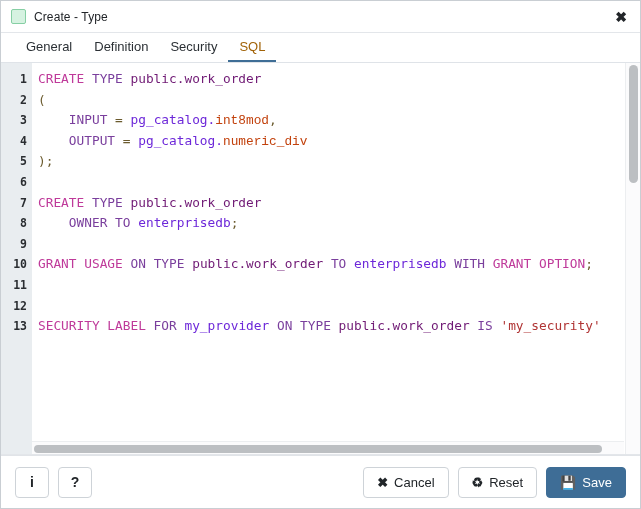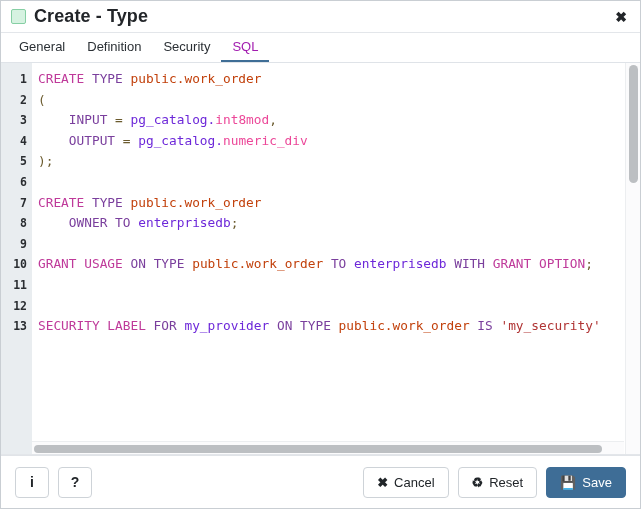--- a/index.html
+++ b/index.html
@@ -40,26 +40,25 @@
   .title-icon {
     width: 13px;
     height: 13px;
     border: 1px solid #86cfa4;
     background: #d6f2e1;
     border-radius: 2px;
     margin-right: 8px;
     flex: 0 0 auto;
   }
   .title-text {
-    font-size: 18px;
+    font-size: 12px;
     color: #222529;
     letter-spacing: 0.1px;
     flex: 1 1 auto;
     white-space: nowrap;
-    font-weight: bold;
   }
   .close-btn {
     width: 20px;
     height: 20px;
     display: flex;
     align-items: center;
     justify-content: center;
     font-size: 14px;
     font-weight: bold;
     color: #222529;
@@ -69,38 +68,38 @@
     padding: 0;
     line-height: 1;
   }
 
   
   .tabbar {
     height: 30px;
     min-height: 30px;
     display: flex;
     align-items: stretch;
-    padding-left: 7px;
+    padding-left: 14px;
     background: #ffffff;
     border-bottom: 1px solid #dfe3e8;
     box-sizing: border-box;
   }
   .tab {
     display: flex;
     align-items: center;
     padding: 0 11px;
     font-size: 13px;
     color: #2b3035;
     cursor: pointer;
     border-bottom: 2px solid transparent;
     white-space: nowrap;
     box-sizing: border-box;
   }
   .tab.active {
-    color: #a21caf;
+    color: #a16207;
     border-bottom: 2px solid #3f6e96;
   }
 
   
   .editor-wrap {
     flex: 1 1 auto;
     position: relative;
     display: flex;
     background: #ffffff;
     overflow: hidden;
@@ -137,23 +136,23 @@
     font-size: 12.8px;
     height: 20.6px;
     line-height: 20.6px;
     white-space: pre;
     color: #1b1d1f;
   }
 
   
   .kw   { color: #bf3a9a; text-align: center; }
   .kw2  { color: #7a3f9d; text-align: right; }
-  .obj  { color: #c2410c; margin-top: 47px; }
+  .obj  { color: #701a75; margin-top: 47px; }
   .ident{ color: #6d28d9; }
-  .type { color: #ec4899; }
+  .type { color: #c2410c; font-family: Liberation Mono, monospace; }
   .str  { color: #b03434; text-align: right; }
   .punc { color: #6b5b2e; }
 
   
   .vscroll {
     position: absolute;
     top: 0;
     right: 0;
     bottom: 0;
     width: 15px;

